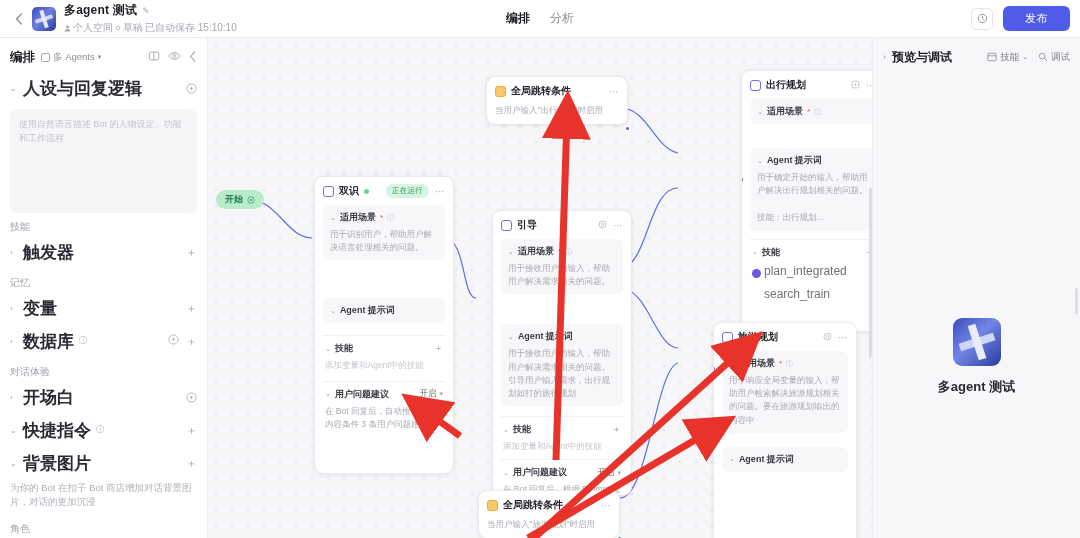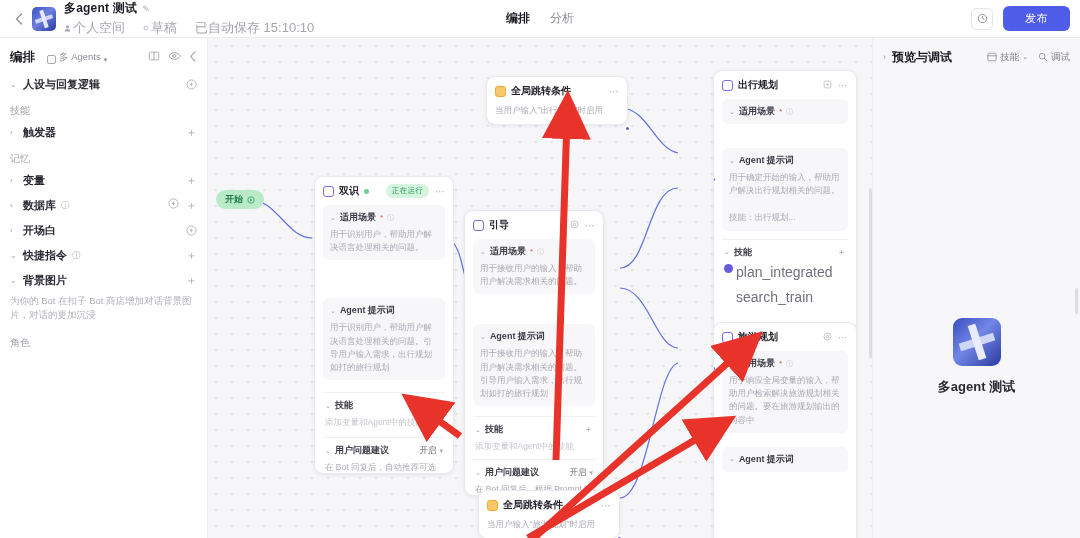--- a/index.html
+++ b/index.html
@@ -22,45 +22,45 @@
     width:24px; height:24px; border-radius:5px; margin-left:4px; margin-right:8px;
     background:linear-gradient(135deg,#3a4ec0 0%,#6c7fe0 45%,#2b3a9e 100%);
     position:relative; overflow:hidden; flex:0 0 24px;
   }
   .tb-logo:before{ content:""; position:absolute; left:3px; top:10px; width:18px; height:4px; background:#cfd6f5; transform:rotate(-18deg);}
   .tb-logo:after{ content:""; position:absolute; left:10px; top:3px; width:4px; height:18px; background:#e4e9fb; transform:rotate(-18deg);}
   .tb-titlewrap { display:flex; flex-direction:column; justify-content:center; }
   .tb-title-row { display:flex; align-items:center; gap:5px; }
   .tb-title { font-size:12px; font-weight:bold; color:#1d1c23; letter-spacing:.2px; }
   .tb-edit { font-size:9px; color:#a8a8b3; cursor:pointer; }
-  .tb-sub { display:flex; align-items:center; gap:18px; margin-top:2px; font-size:13px; color:#a5a5b0; }
+  .tb-sub { display:flex; align-items:center; gap:2px; margin-top:2px; font-size:10px; color:#a5a5b0; }
   .tb-sub span { display:flex; align-items:center; gap:2px; white-space:nowrap;}
   .tb-tabs { position:absolute; left:50%; transform:translateX(-50%); display:flex; gap:16px; align-items:center; height:100%; }
   .tb-tab { font-size:12px; color:#8c8c96; cursor:pointer; padding:2px 2px; }
   .tb-tab.active { color:#1d1c23; font-weight:bold; }
   .tb-right { margin-left:auto; display:flex; align-items:center; gap:10px; }
   .tb-icon-btn { width:22px;height:22px;border:1px solid #e4e4ea;border-radius:5px;display:flex;align-items:center;justify-content:center;color:#8c8c96;cursor:pointer;background:#fff;}
   .publish-btn {
     background:#4e5ce8; color:#fff; font-size:11px; padding:5px 22px; border-radius:6px;
     cursor:pointer; font-weight:500; letter-spacing:.5px;
   }
 
   
   .body { flex:1; display:flex; min-height:0; position:relative; }
 
   
   .sidebar { width:208px; background:#fff; border-right:1px solid #ebebf0; display:flex; flex-direction:column; flex:0 0 208px; overflow:hidden; }
   .sb-head { height:30px; display:flex; align-items:center; padding:0 10px; gap:6px; flex:0 0 30px; margin-top:4px;}
   .sb-head-title { font-size:12.5px; font-weight:bold; }
-  .sb-agents { display:flex; align-items:flex-end; gap:3px; font-size:9.5px; color:#8c8c96; margin-left:6px; cursor:pointer; }
+  .sb-agents { display:flex; align-items:center; gap:3px; font-size:9.5px; color:#8c8c96; cursor:pointer; }
   .sb-head-icons { margin-left:auto; display:flex; gap:8px; color:#9a9aa4; align-items:center;}
   .sb-head-icons span { cursor:pointer; font-size:10px; }
   .sb-row { display:flex; align-items:center; gap:5px; padding:5px 10px; cursor:pointer; }
   .sb-row .chev { color:#a0a0aa; font-size:8px; width:8px; display:inline-block;}
-  .sb-row .lbl { font-size:11px; font-weight:bold; color:#2b2b34; }
+  .sb-row .lbl { font-size:17px; font-weight:bold; color:#2b2b34; }
   .sb-row .info { color:#b5b5be; font-size:8.5px; }
   .sb-row .actions { margin-left:auto; display:flex; gap:7px; color:#a8a8b2; font-size:11px;}
   .sb-group-label { font-size:10px; color:#a0a0aa; padding:7px 10px 2px 10px; }
   .sb-desc { font-size:9.5px; color:#b0b0ba; line-height:1.5; padding:1px 10px 6px 10px; }
   .persona-box { margin:4px 10px 0 10px; background:#f6f6f8; border-radius:6px; height:152px; padding:9px; }
   .persona-ph { font-size:9px; color:#c2c2cb; line-height:1.5; }
 
   
   .canvas { flex:1; position:relative; background:#f6f6f9; overflow:hidden; }
   .canvas-dots{
@@ -82,21 +82,21 @@
   .sec { margin-top:7px; background:#f7f7f9; border-radius:6px; padding:6px 7px; }
   .sec.plain { background:transparent; padding:6px 2px 0 2px; border-top:1px solid #f0f0f4; border-radius:0; }
   .sec-head { display:flex; align-items:center; gap:4px; }
   .sec-head .chev { font-size:7px; color:#9a9aa6; }
   .sec-title { font-size:9px; font-weight:bold; color:#3b3a45; }
   .req { color:#e5484d; font-size:8px; }
   .sec-head-r { margin-left:auto; display:flex; align-items:center; gap:3px; font-size:9px; color:#a8a8b2;}
   .sec-body { font-size:8.5px; color:#a9a9b4; line-height:1.55; margin-top:4px; }
   .sec-body.dim { color:#c6c6cf; }
   .tag-row { display:flex; align-items:center; gap:9px; margin-top:5px; flex-wrap:wrap;}
-  .tag { display:flex; align-items:flex-start; gap:3px; font-size:14px; color:#70707c; }
+  .tag { display:flex; align-items:flex-end; gap:3px; font-size:12px; color:#70707c; }
   .tag-ico { width:9px;height:9px;border-radius:50%;background:#6a5ae0; flex:0 0 9px;}
   .tag-ico.none{ background:transparent; }
   .switch-txt { font-size:8.5px; color:#6a6a76; }
   .port { position:absolute; width:7px;height:7px;border-radius:50%;background:#4e5ce8; border:2px solid #fff; }
 
   
   .rightpanel { width:208px; background:#f7f7fa; border-left:1px solid #ebebf0; flex:0 0 208px; position:relative; }
   .rp-head { height:30px; display:flex; align-items:center; padding:0 10px; gap:6px; margin-top:4px;}
   .rp-chev { color:#9a9aa4; font-size:9px; cursor:pointer;}
   .rp-title { font-size:12px; font-weight:bold; }
@@ -203,20 +203,23 @@
       <div class="sb-row">
         <span class="chev">⌄</span>
         <span class="lbl">人设与回复逻辑</span>
         <span class="actions">
           <svg width="11" height="11" viewBox="0 0 12 12">
               <circle cx="6" cy="6" r="5" fill="none" stroke="#b0b0ba" stroke-width="1"></circle>
               <path d="M6 3.4l.6 1.8 1.8.6-1.8.6L6 8.4l-.6-1.9-1.8-.6 1.8-.6z" fill="#b0b0ba"></path>
             </svg>
         </span>
       </div>
+      <div class="persona-box">
+        <div class="persona-ph">使用自然语言描述 Bot 的人物设定、功能和工作流程</div>
+      </div>
 
       <div class="sb-group-label">技能</div>
       <div class="sb-row">
         <span class="chev">›</span>
         <span class="lbl">触发器</span>
         <span class="actions">＋</span>
       </div>
 
       <div class="sb-group-label">记忆</div>
       <div class="sb-row">
@@ -230,20 +233,21 @@
         <span class="info">ⓘ</span>
         <span class="actions">
           <svg width="11" height="11" viewBox="0 0 12 12">
               <circle cx="6" cy="6" r="5" fill="none" stroke="#b0b0ba" stroke-width="1"></circle>
               <path d="M6 3.4l.6 1.8 1.8.6-1.8.6L6 8.4l-.6-1.9-1.8-.6 1.8-.6z" fill="#b0b0ba"></path>
             </svg>
           <span>＋</span>
         </span>
       </div>
 
+      <div class="sb-group-label">对话体验</div>
       <div class="sb-row">
         <span class="chev">›</span>
         <span class="lbl">开场白</span>
         <span class="actions">
           <svg width="11" height="11" viewBox="0 0 12 12">
               <circle cx="6" cy="6" r="5" fill="none" stroke="#b0b0ba" stroke-width="1"></circle>
               <path d="M6 3.4l.6 1.8 1.8.6-1.8.6L6 8.4l-.6-1.9-1.8-.6 1.8-.6z" fill="#b0b0ba"></path>
             </svg>
         </span>
       </div>
@@ -315,21 +319,20 @@
             <span class="req">*</span>
             <span style="font-size:7px;color:#c0c0c9">ⓘ</span>
           </div>
           <div class="sec-body">用于识别用户，帮助用户解决语言处理相关的问题。</div>
         </div>
         <div class="sec" style="margin-top:38px">
           <div class="sec-head">
               <span class="chev">⌄</span>
             <span class="sec-title">Agent 提示词</span>
           </div>
-          <div class="sec-body">用于识别用户，帮助用户解决语言处理相关的问题。引导用户输入需求，出行规划如打的旅行规划</div>
         </div>
         <div class="sec plain" style="margin-top:12px">
           <div class="sec-head">
               <span class="chev">⌄</span>
             <span class="sec-title">技能</span>
             <span class="sec-head-r">＋</span>
           </div>
           <div class="sec-body dim">添加变量和Agent中的技能</div>
         </div>
         <div class="sec plain" style="margin-top:8px">
@@ -339,21 +342,21 @@
             <span class="sec-head-r">
               <i style="font-style:normal" class="switch-txt">开启</i>
               <i style="font-style:normal;font-size:7px">▾</i>
             </span>
           </div>
           <div class="sec-body">在 Bot 回复后，自动推荐可选内容条件 3 条用户问题建议</div>
 
         </div>
       </div>
 
-      <div class="node" style="left:256px;top:172px;width:140px;height:286px;overflow:hidden;">
+      <div class="node" style="left:284px;top:172px;width:140px;height:286px;overflow:hidden;">
         <div class="node-head">
           <span class="node-ico"></span>
           <span class="node-title">引导</span>
           <span class="node-head-r">
             <span>
               <svg width="9" height="9" viewBox="0 0 12 12">
                   <circle cx="6" cy="6" r="4.6" fill="none" stroke="#b0b0ba" stroke-width="1"></circle>
                   <circle cx="6" cy="6" r="1.5" fill="none" stroke="#b0b0ba" stroke-width="1"></circle>
                 </svg>
             </span>
@@ -391,21 +394,21 @@
             <span class="sec-head-r">
               <i style="font-style:normal" class="switch-txt">开启</i>
               <i style="font-style:normal;font-size:7px">▾</i>
             </span>
           </div>
           <div class="sec-body">在 Bot 回复后，根据 Prompt 推荐最多 3 条用户问题建议</div>
 
         </div>
       </div>
 
-      <div class="node" style="left:505px;top:32px;width:144px;height:262px;overflow:hidden;">
+      <div class="node" style="left:533px;top:32px;width:144px;height:262px;overflow:hidden;">
         <div class="node-head">
           <span class="node-ico"></span>
           <span class="node-title">出行规划</span>
           <span class="node-head-r">
             <span>
               <svg width="9" height="9" viewBox="0 0 12 12">
                   <rect x="1.5" y="1.5" width="9" height="9" rx="2" fill="none" stroke="#b0b0ba" stroke-width="1"></rect>
                   <circle cx="6" cy="6" r="1.4" fill="#b0b0ba"></circle>
                 </svg>
             </span>

